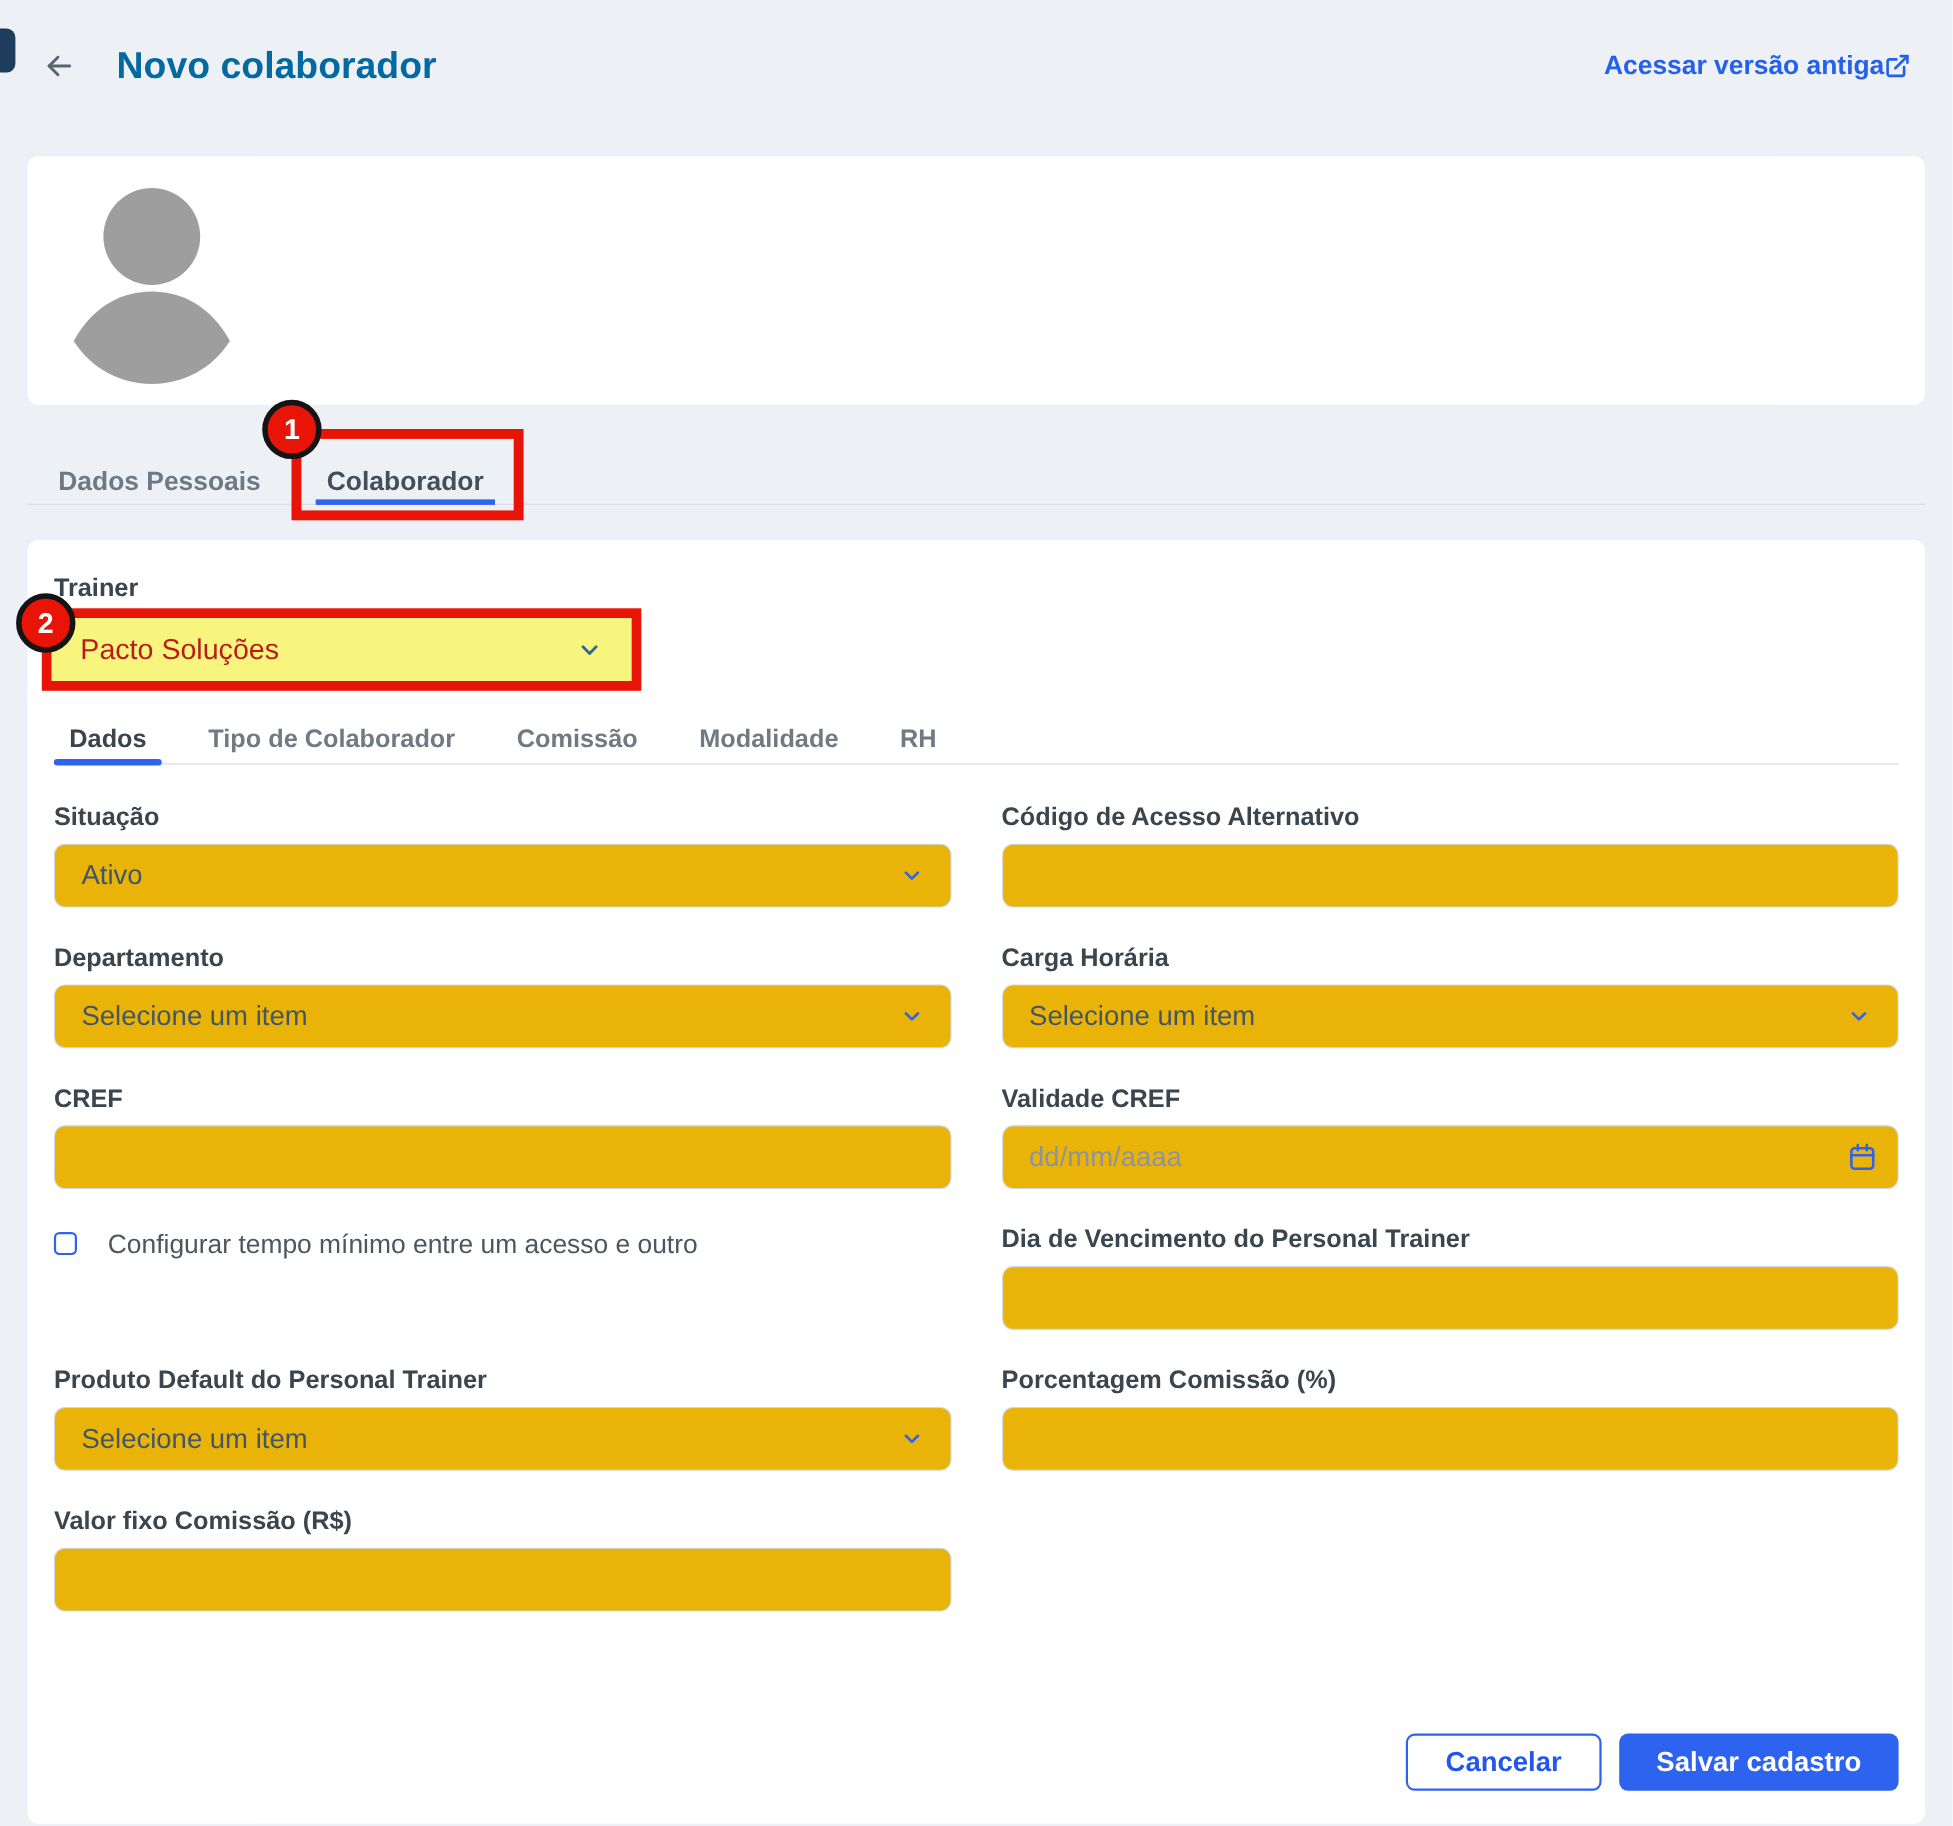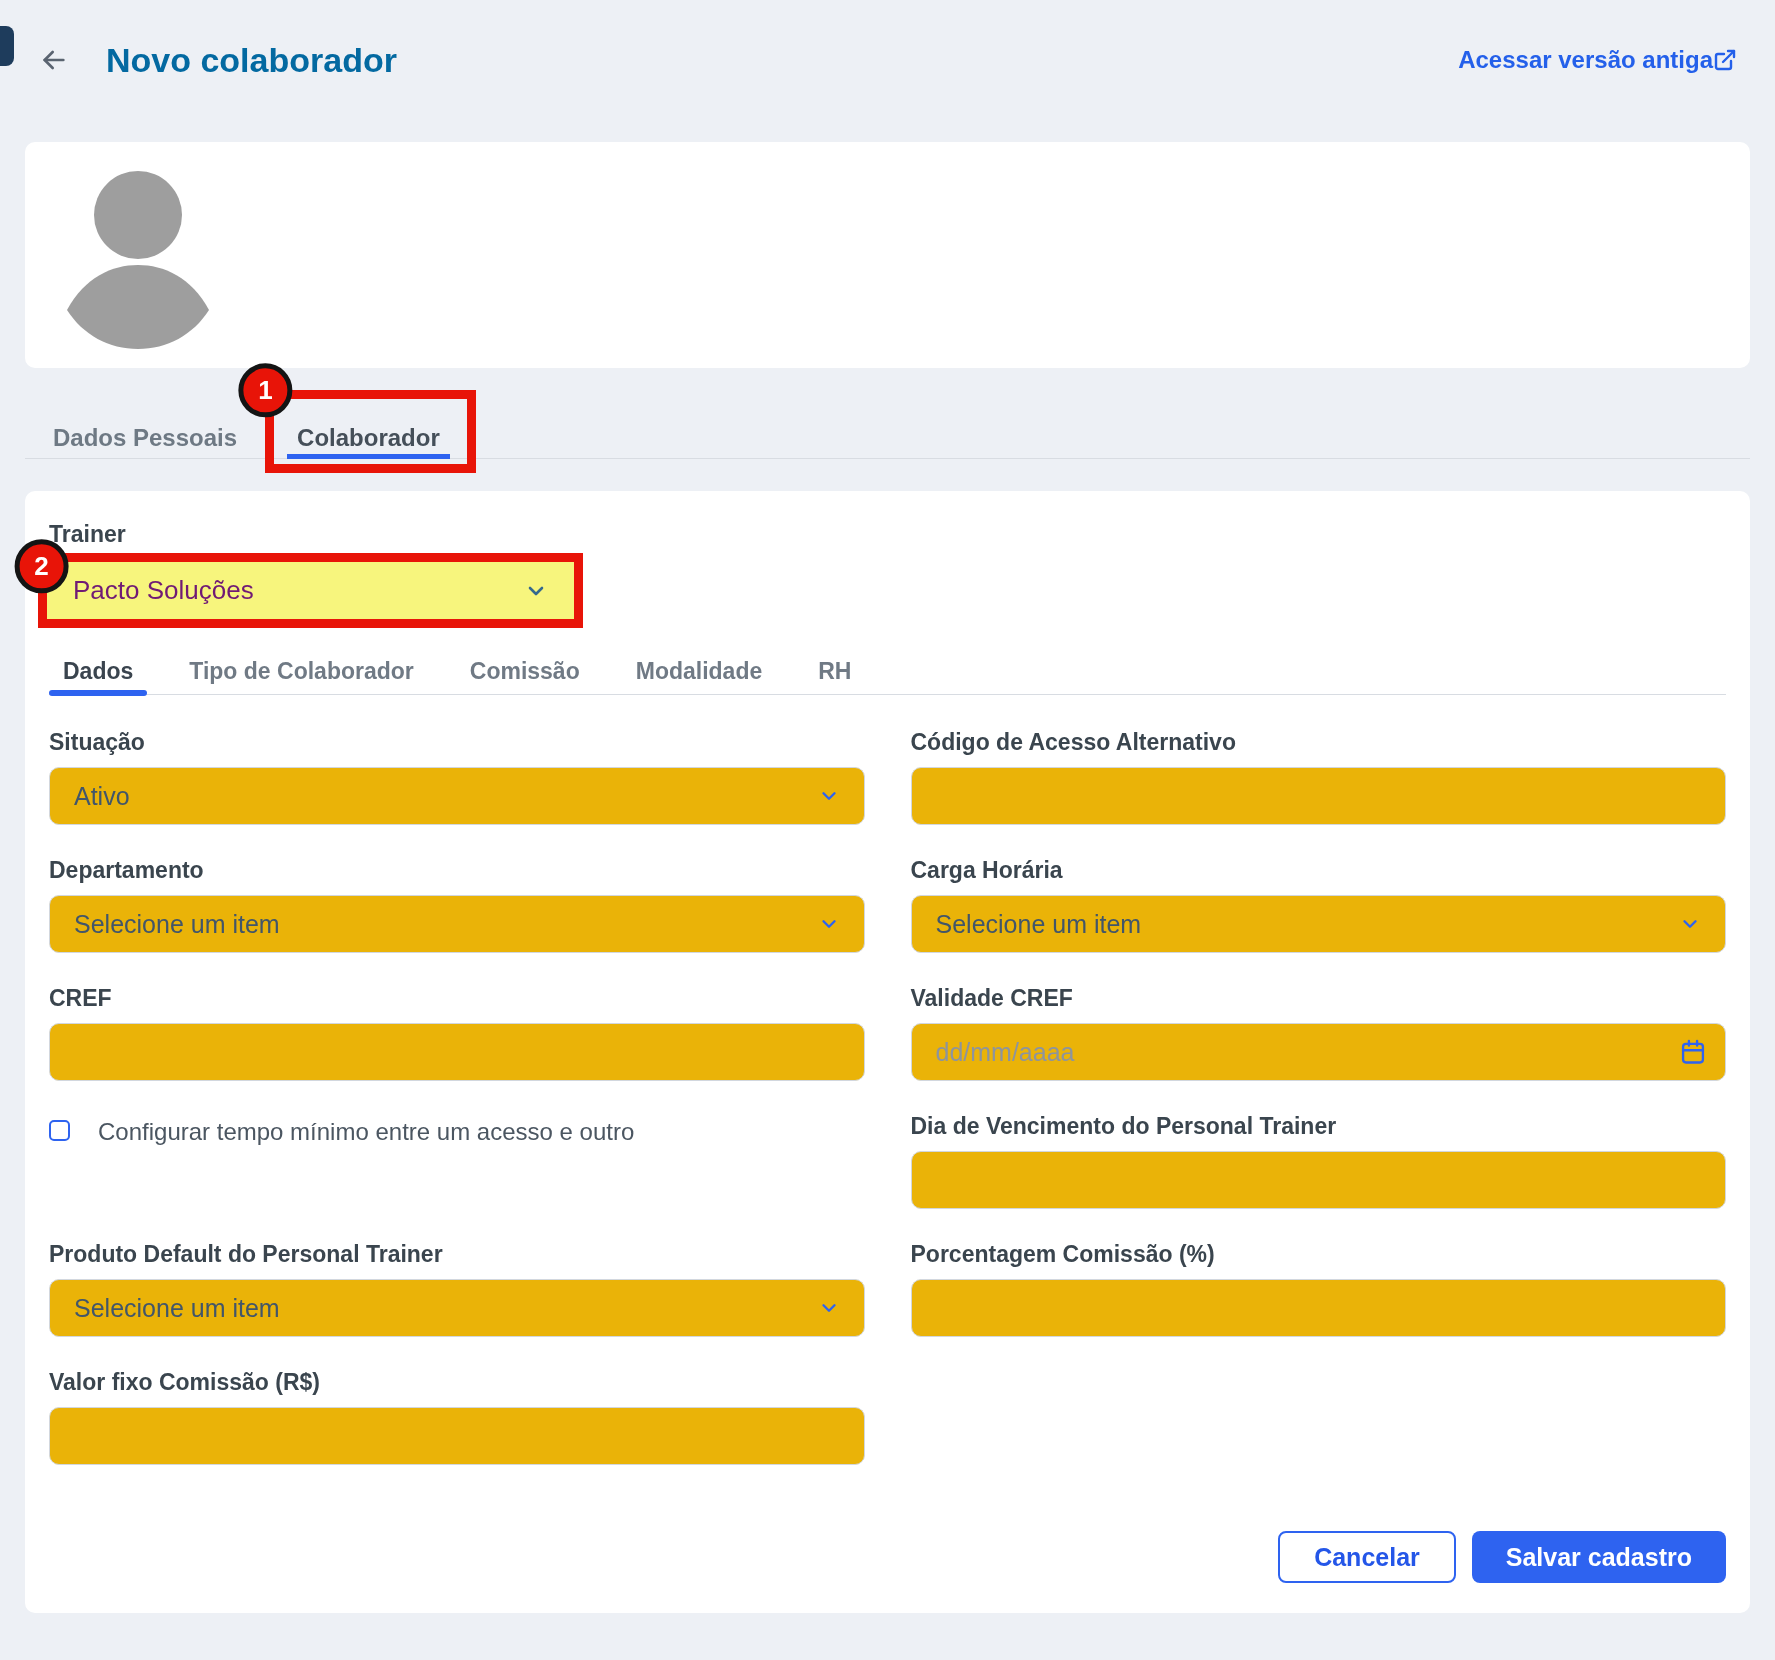--- a/index.html
+++ b/index.html
@@ -30,21 +30,21 @@
   .annotation-box{position:absolute;border:9px solid #e81408;pointer-events:none;z-index:5;}
   .annotation-box.box-1{top:-24px;bottom:-15px;left:-12px;right:-16px;}
   .ann-badge{position:absolute;width:44px;height:44px;border-radius:50%;background:#e81408;border:5px solid #141414;color:#fff;font-weight:700;font-size:26px;display:flex;align-items:center;justify-content:center;z-index:6;box-sizing:content-box;}
   .badge-1{left:0;top:0;transform:translate(-66%,-66%);}
   .badge-2{left:0;top:0;transform:translate(-60%,-42%);}
   
   .form-card{margin:32px 25px 0;background:#fff;border-radius:10px;padding:30px 24px;}
   .field-label{font-size:23px;font-weight:700;color:#3a454e;line-height:26px;margin-bottom:12px;}
   .empresa-label{margin-bottom:6px;}
   .empresa-box{position:relative;display:inline-block;border:9px solid #e81408;margin-left:-11px;}
-  .empresa-select{width:527px;height:57px;background:#f7f57d;display:flex;align-items:center;padding:0 26px;font-size:26px;color:#701a75;cursor:pointer;}
+  .empresa-select{width:527px;height:57px;background:#f7f57d;display:flex;align-items:center;padding:0 26px;font-size:26px;color:#b91c1c;cursor:pointer;}
   .empresa-select .chevron{margin-left:auto;color:#35698e;}
   
   .sub-tabs{margin-top:30px;display:flex;gap:28px;border-bottom:1px solid #d8dce2;}
   .sub-tab{position:relative;padding:0 14px 10px;font-size:23px;font-weight:700;color:#707a85;line-height:26px;cursor:pointer;}
   .sub-tab.active{color:#3a444e;}
   .subtab-underline{position:absolute;left:0;right:0;bottom:-2px;height:6px;border-radius:4px;background:#2e63f0;}
   
   .form-grid{margin-top:34px;display:grid;grid-template-columns:1fr 1fr;column-gap:46px;row-gap:32px;}
   .text-input,.select-box,.date-box{height:58px;border:1.5px solid #d2d7de;border-radius:10px;background:#eab308;width:100%;}
   .text-input{padding:0 24px;font-size:25px;color:#42566a;font-family:inherit;outline:none;display:block;}
@@ -53,21 +53,21 @@
   .select-box .chevron{margin-left:auto;color:#2e63f0;}
   .date-box{display:flex;align-items:center;padding:0 18px 0 24px;}
   .date-box input{border:none;outline:none;flex:1;font-size:25px;color:#42566a;font-family:inherit;background:transparent;padding:0;min-width:0;}
   .date-box input::placeholder{color:#8d949e;}
   .calendar-btn{flex:none;display:flex;align-items:center;justify-content:center;cursor:pointer;}
   .checkbox-row{display:flex;align-items:flex-start;gap:28px;padding-top:4px;cursor:pointer;}
   .checkbox{width:21px;height:21px;border:2.5px solid #2e63f0;border-radius:5px;flex:none;margin-top:3px;background:#fff;}
   .checkbox-label{font-size:24px;color:#4b5661;line-height:30px;font-weight:400;}
   
   .footer{margin-top:66px;display:flex;justify-content:flex-end;gap:16px;}
-  .btn{height:52px;border-radius:8px;font-size:25px;font-weight:700;display:flex;align-items:center;justify-content:center;padding:0 34px;cursor:pointer;font-family:inherit;}
+  .btn{height:52px;border-radius:8px;font-size:25px;font-weight:700;display:flex;align-items:center;justify-content:center;padding:0 34px;cursor:pointer;font-family:inherit;margin-top:45px;}
   .btn-cancel{background:#fff;border:2px solid #2e63f0;color:#2456e8;min-width:160px;}
   .btn-save{background:#2e63f0;border:none;color:#fff;min-width:232px;}
 </style>
 </head>
 <body>
 
 <div class="corner-tab"></div>
 
 <div class="header">
   <div class="back-btn">

